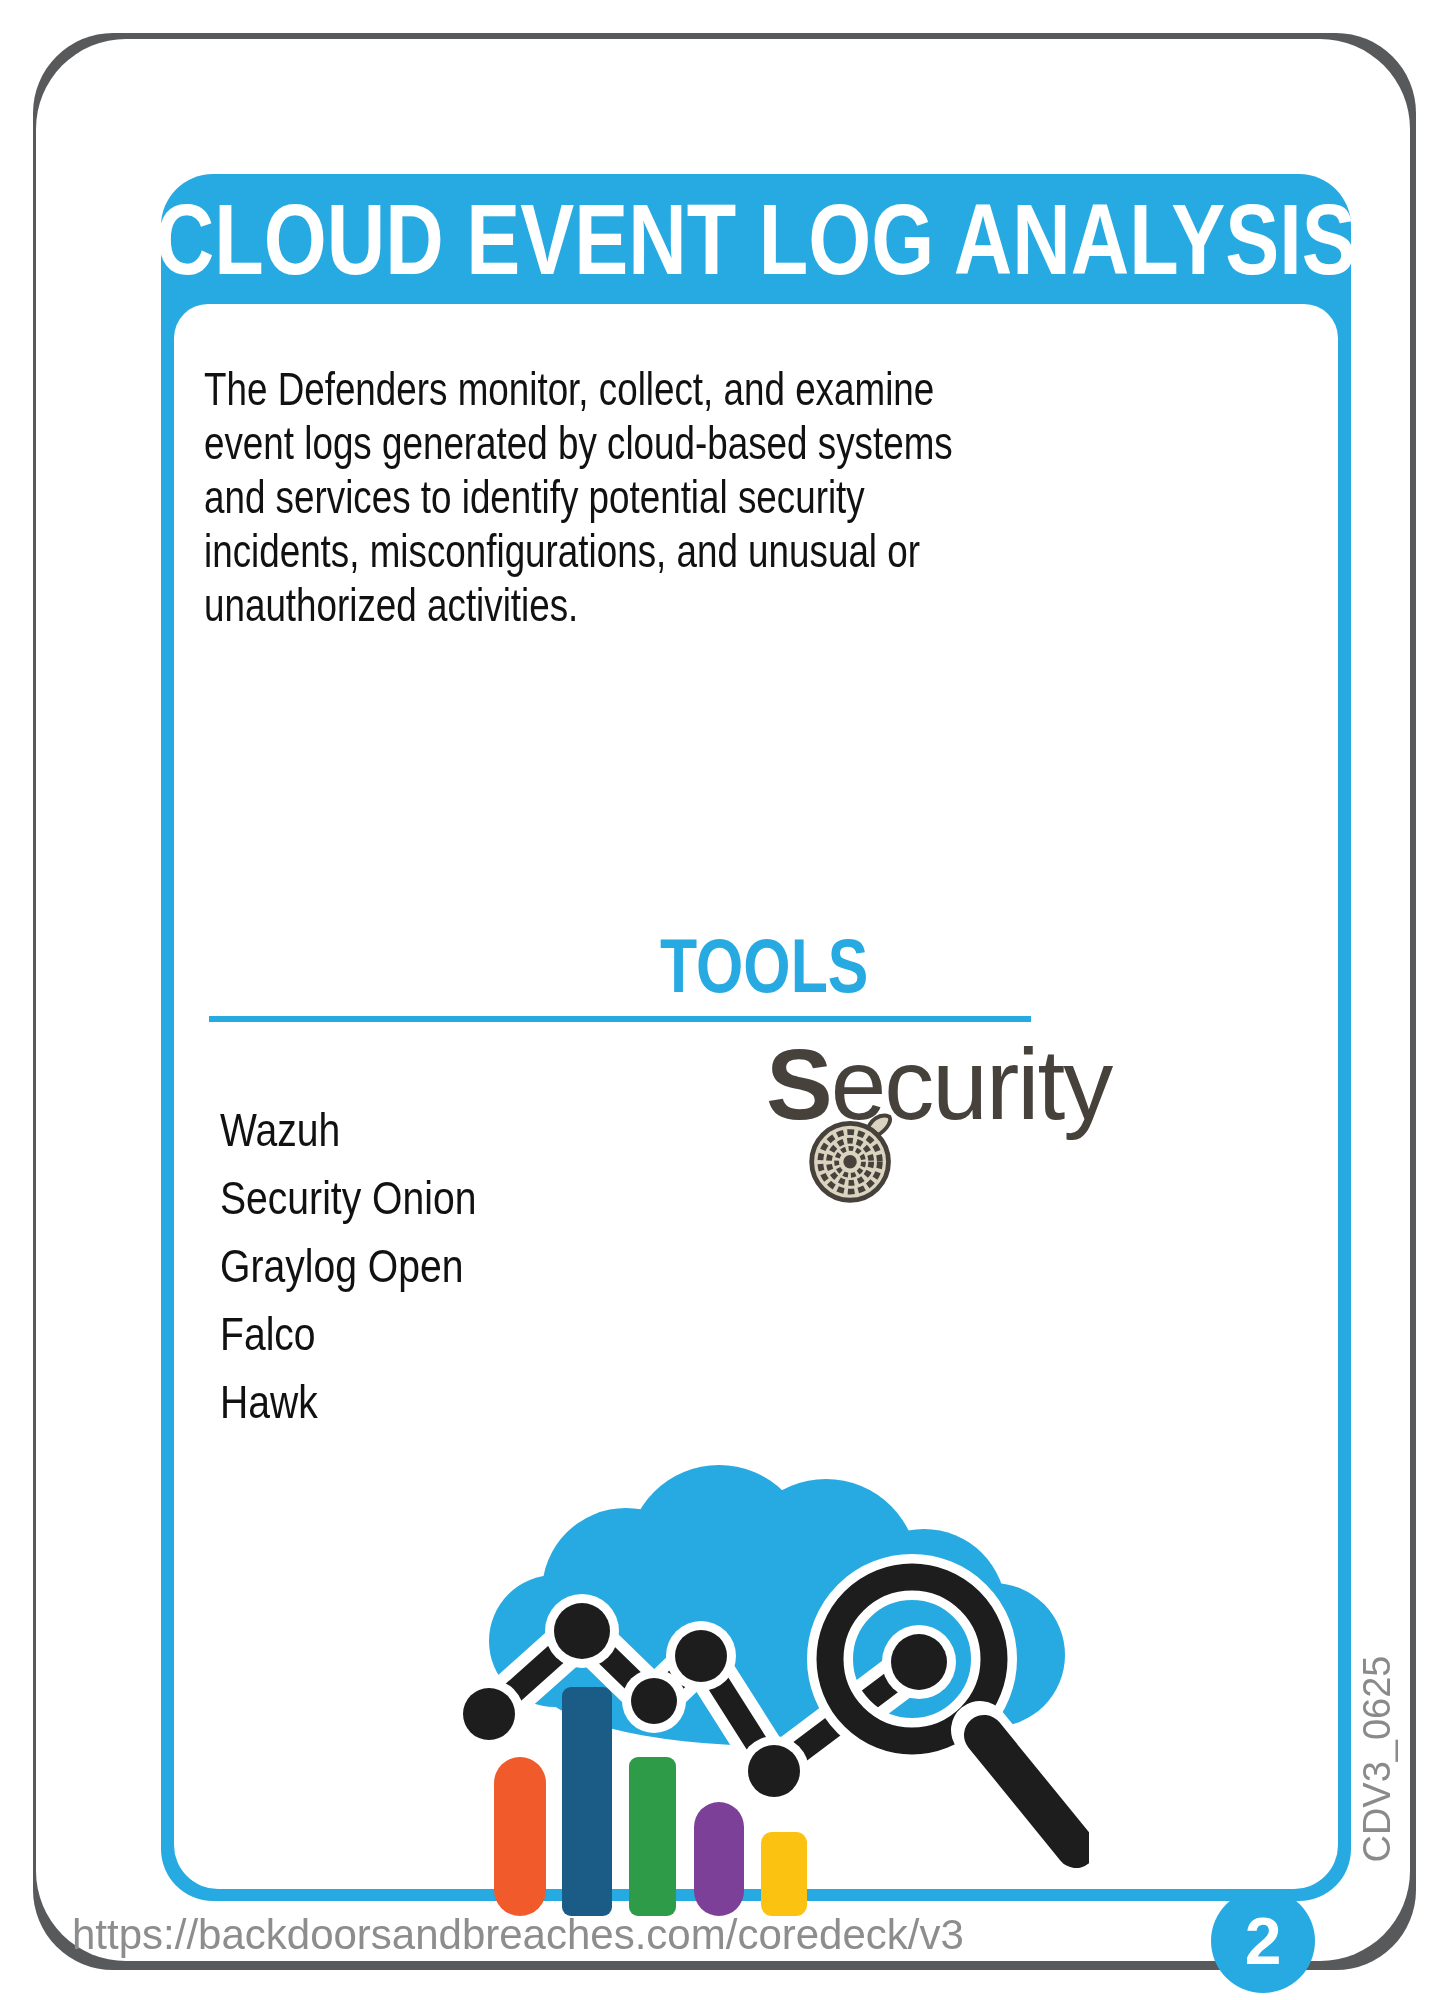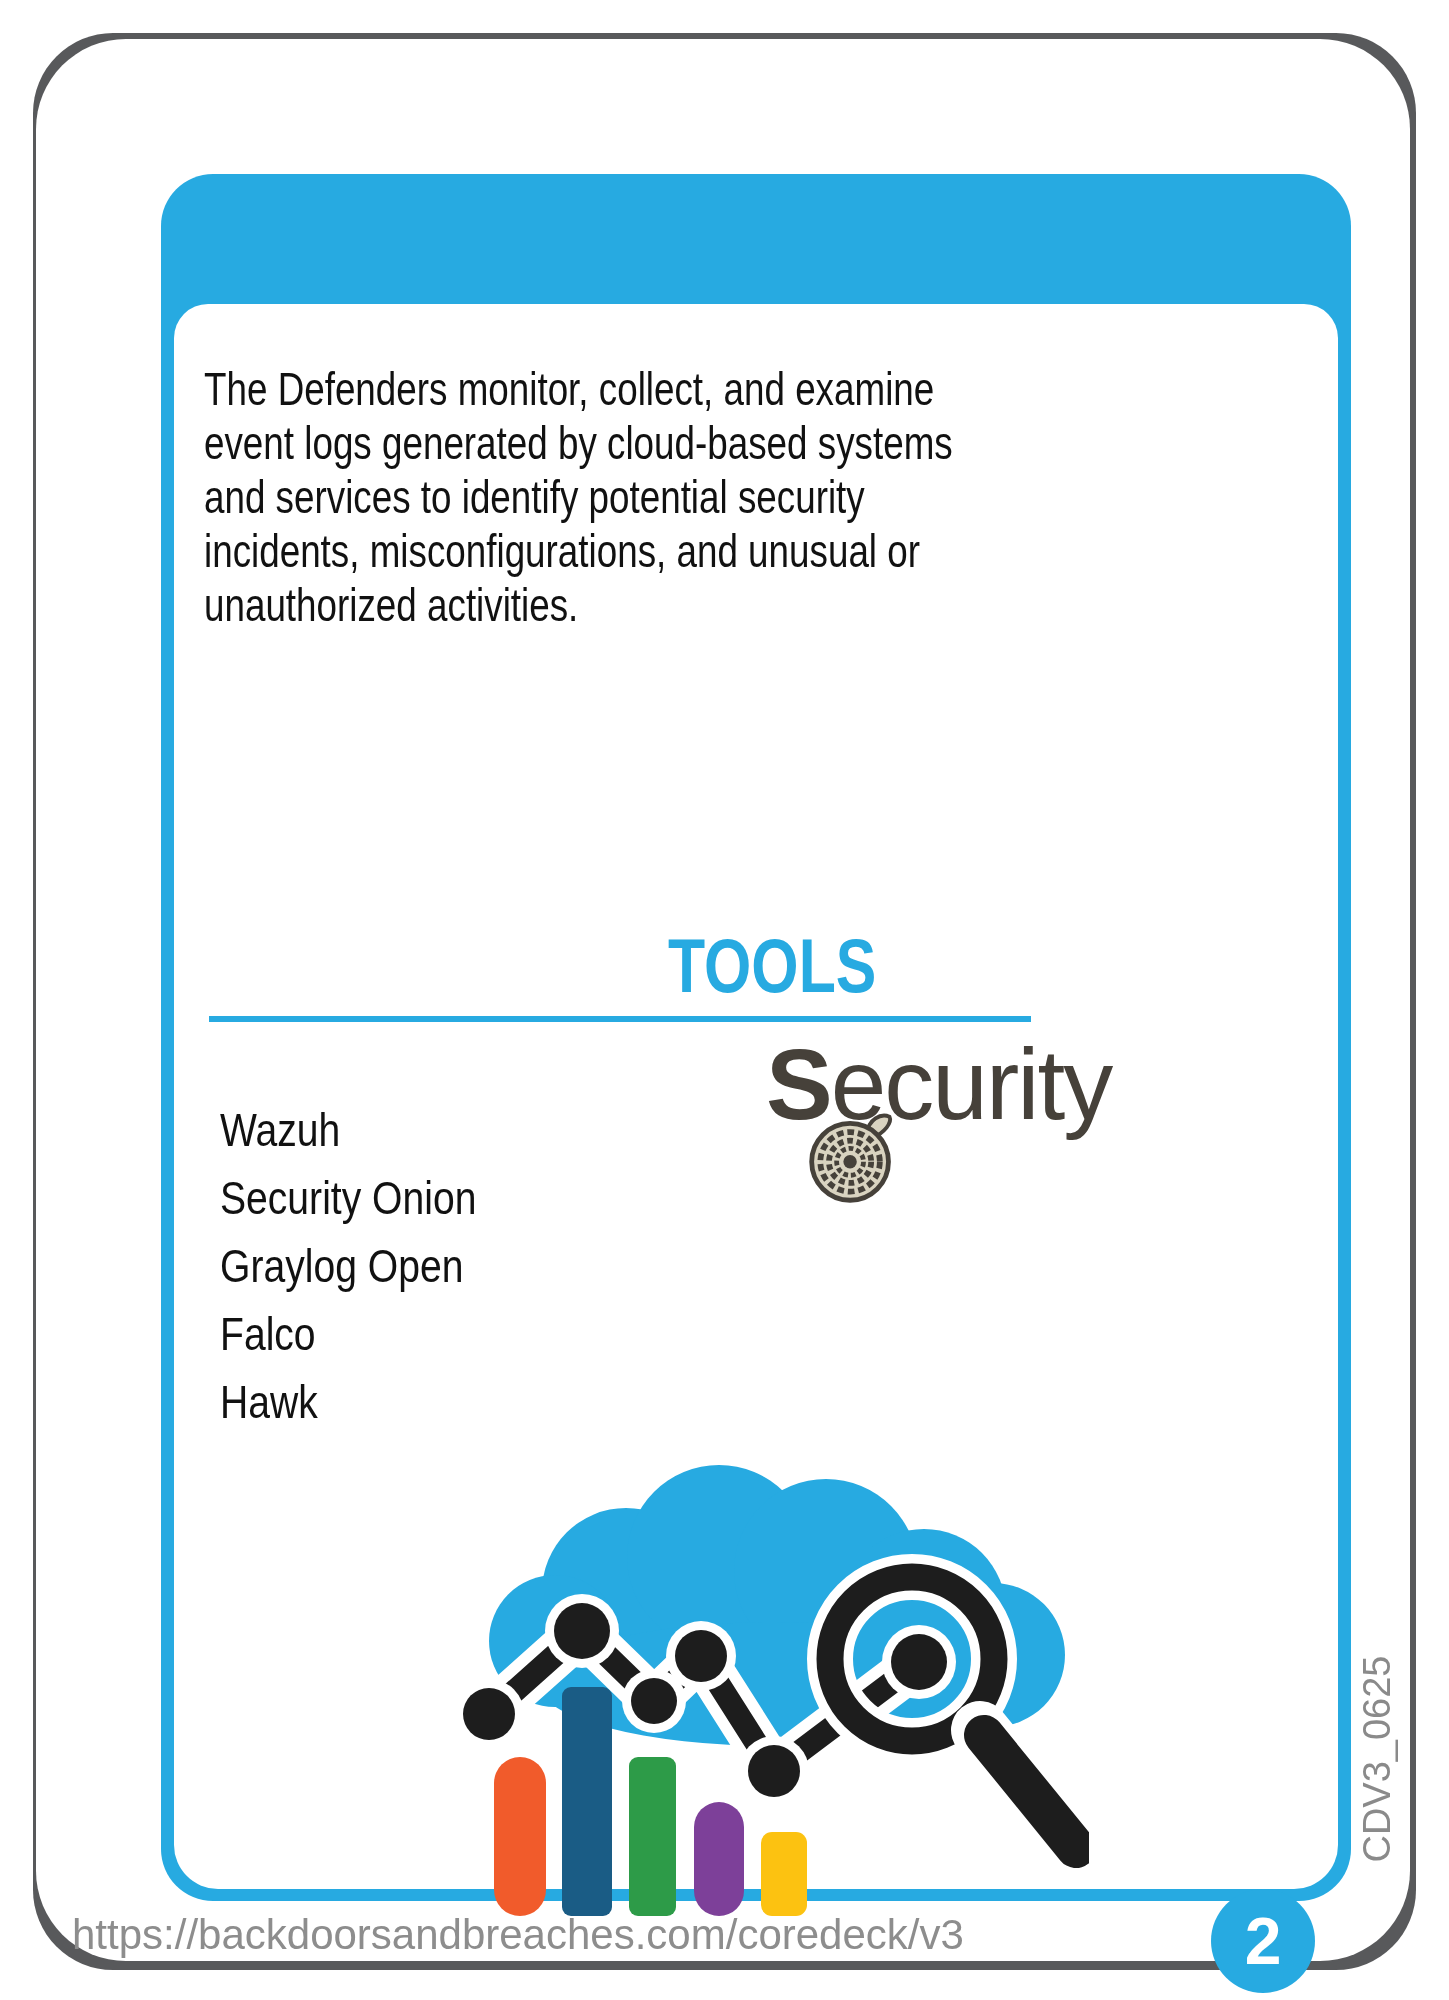--- a/index.html
+++ b/index.html
@@ -16,21 +16,21 @@
               border-radius:52px;background:#27aae1;}
   .header{position:absolute;left:0;top:0;width:100%;height:130px;
           display:flex;align-items:center;justify-content:center;}
   .title{color:#ffffff;font-weight:bold;font-size:100px;letter-spacing:0px;
          white-space:nowrap;transform:scaleX(0.81);transform-origin:center center;}
   .panel{position:absolute;left:13px;right:13px;top:130px;bottom:12px;background:#ffffff;
          border-radius:34px 34px 44px 44px;}
   .desc{position:absolute;left:30px;top:12px;width:1000px;
         font-size:46px;line-height:54px;color:#111111;
         transform:scaleX(0.80);transform-origin:left top;}
-  .tools-heading{position:absolute;left:16px;top:618px;width:100%;text-align:center;
+  .tools-heading{position:absolute;left:8px;top:618px;width:100%;text-align:center;
                  color:#27aae1;font-size:76px;font-weight:700;}
   .tools-heading span{display:inline-block;transform:scaleX(0.80);transform-origin:center;}
   .tools-rule{position:absolute;left:35px;top:712px;width:822px;height:6px;background:#27aae1;}
   .tools-list{position:absolute;left:30px;top:776px;margin:16px;padding:0;list-style:none;}
   .tools-list li{font-size:46px;line-height:68px;color:#111111;
                  transform:scaleX(0.85);transform-origin:left center;white-space:nowrap;}
   
   .logo-sec{position:absolute;left:592px;top:723px;white-space:nowrap;
             color:#46413a;font-size:100px;letter-spacing:-2px;text-align:right;}
   .logo-sec b{font-weight:800;}
@@ -48,20 +48,23 @@
               color:#8d8d8d;font-size:42px;}
 </style>
 </head>
 <body>
 
 <div class="stage">
   <div class="shadow-card"></div>
   <div class="card">
 
     <div class="inner-card">
+      <div class="header">
+        <div class="title">CLOUD EVENT LOG ANALYSIS</div>
+      </div>
 
       <div class="panel">
         <p class="desc">The Defenders monitor, collect, and examine event logs generated by cloud-based systems and services to identify potential security incidents, misconfigurations, and unusual or unauthorized activities.</p>
 
         <div class="tools-heading">
           <span>TOOLS</span>
         </div>
         <div class="tools-rule"></div>
 
         <ul class="tools-list">

